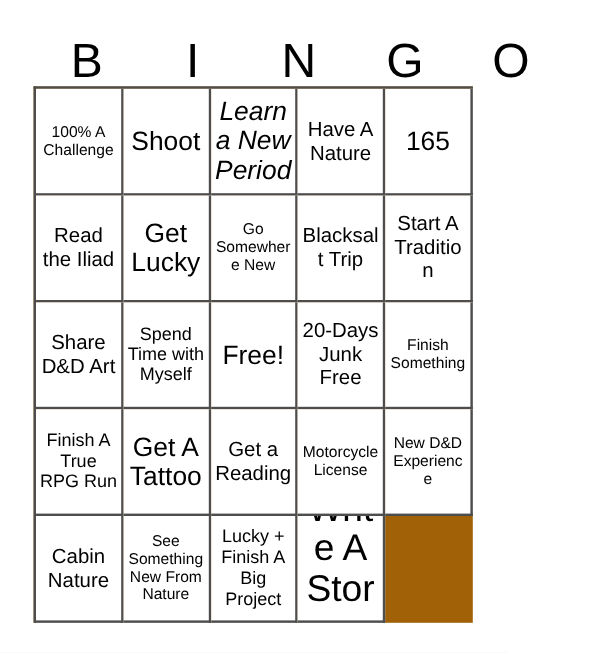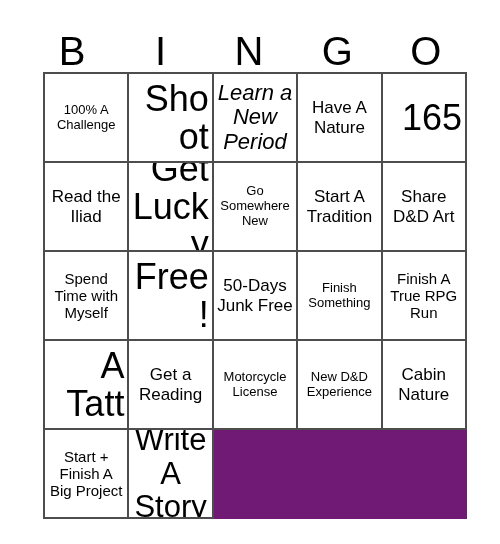--- a/index.html
+++ b/index.html
@@ -40,31 +40,31 @@
   .header-letter {
     font-size: 40px;
     font-weight: 400;
     letter-spacing: 0px;
     line-height: 1;
     padding-bottom: 1px;
   }
   
   #grid {
     position: absolute;
-    left: 43px;
+    left: 28px;
     top: 72px;
-    width: 424px;
+    width: 366px;
     height: 447px;
     box-sizing: border-box;
     display: grid;
     grid-template-columns: repeat(5, 1fr);
     grid-template-rows: repeat(5, 1fr);
     border-top: 2px solid #4d4d4d;
     border-left: 2px solid #4d4d4d;
-    background: #701a75;
+    background: #a16207;
   }
   .cell {
     box-sizing: border-box;
     border-right: 2px solid #4d4d4d;
     border-bottom: 2px solid #4d4d4d;
     display: flex;
     align-items: center;
     justify-content: center;
     text-align: center;
     padding: 2px 3px;
@@ -76,21 +76,21 @@
     width: 100%;
     line-height: 1.14;
     word-wrap: break-word;
   }
   
   .t-xs .cell-text { font-size: 13px; }
   .t-sm .cell-text { font-size: 15px; }
   .t-md .cell-text { font-size: 17px; }
   .t-lg .cell-text { font-size: 22px; line-height: 1.1; font-style: italic; }
   .t-xl .cell-text { font-size: 31px; line-height: 1.08; }
-  .t-xxl .cell-text { font-size: 36px; line-height: 1.05; text-align: right; }
+  .t-xxl .cell-text { font-size: 22px; line-height: 1.05; }
 </style>
 </head>
 <body>
 
 <div id="card">
 
   <div id="header-row">
     <div class="header-cell">
       <span class="header-letter">B</span>
     </div>
@@ -129,34 +129,37 @@
     <div class="cell t-md">
       <span class="cell-text">Read the Iliad</span>
     </div>
     <div class="cell t-xxl">
       <span class="cell-text">Get Lucky</span>
     </div>
     <div class="cell t-xs">
       <span class="cell-text">Go Somewhere New</span>
     </div>
     <div class="cell t-md">
+      <span class="cell-text">Blacksalt Trip</span>
+    </div>
+    <div class="cell t-md">
       <span class="cell-text">Start A Tradition</span>
     </div>
 
     <div class="cell t-md">
       <span class="cell-text">Share D&amp;D Art</span>
     </div>
     <div class="cell t-sm">
       <span class="cell-text">Spend Time with Myself</span>
     </div>
     <div class="cell t-xxl">
       <span class="cell-text">Free!</span>
     </div>
     <div class="cell t-md">
-      <span class="cell-text">50-Days Junk Free</span>
+      <span class="cell-text">20-Days Junk Free</span>
     </div>
     <div class="cell t-xs">
       <span class="cell-text">Finish Something</span>
     </div>
 
     <div class="cell t-sm">
       <span class="cell-text">Finish A True RPG Run</span>
     </div>
     <div class="cell t-xxl">
       <span class="cell-text">Get A Tattoo</span>
@@ -167,21 +170,24 @@
     <div class="cell t-xs">
       <span class="cell-text">Motorcycle License</span>
     </div>
     <div class="cell t-xs">
       <span class="cell-text">New D&amp;D Experience</span>
     </div>
 
     <div class="cell t-md">
       <span class="cell-text">Cabin Nature</span>
     </div>
+    <div class="cell t-xs">
+      <span class="cell-text">See Something New From Nature</span>
+    </div>
     <div class="cell t-sm">
-      <span class="cell-text">Start + Finish A Big Project</span>
+      <span class="cell-text">Lucky + Finish A Big Project</span>
     </div>
     <div class="cell t-xl">
       <span class="cell-text">Write A Story</span>
     </div>
 
   </div>
 </div>
 
 </body></html>

